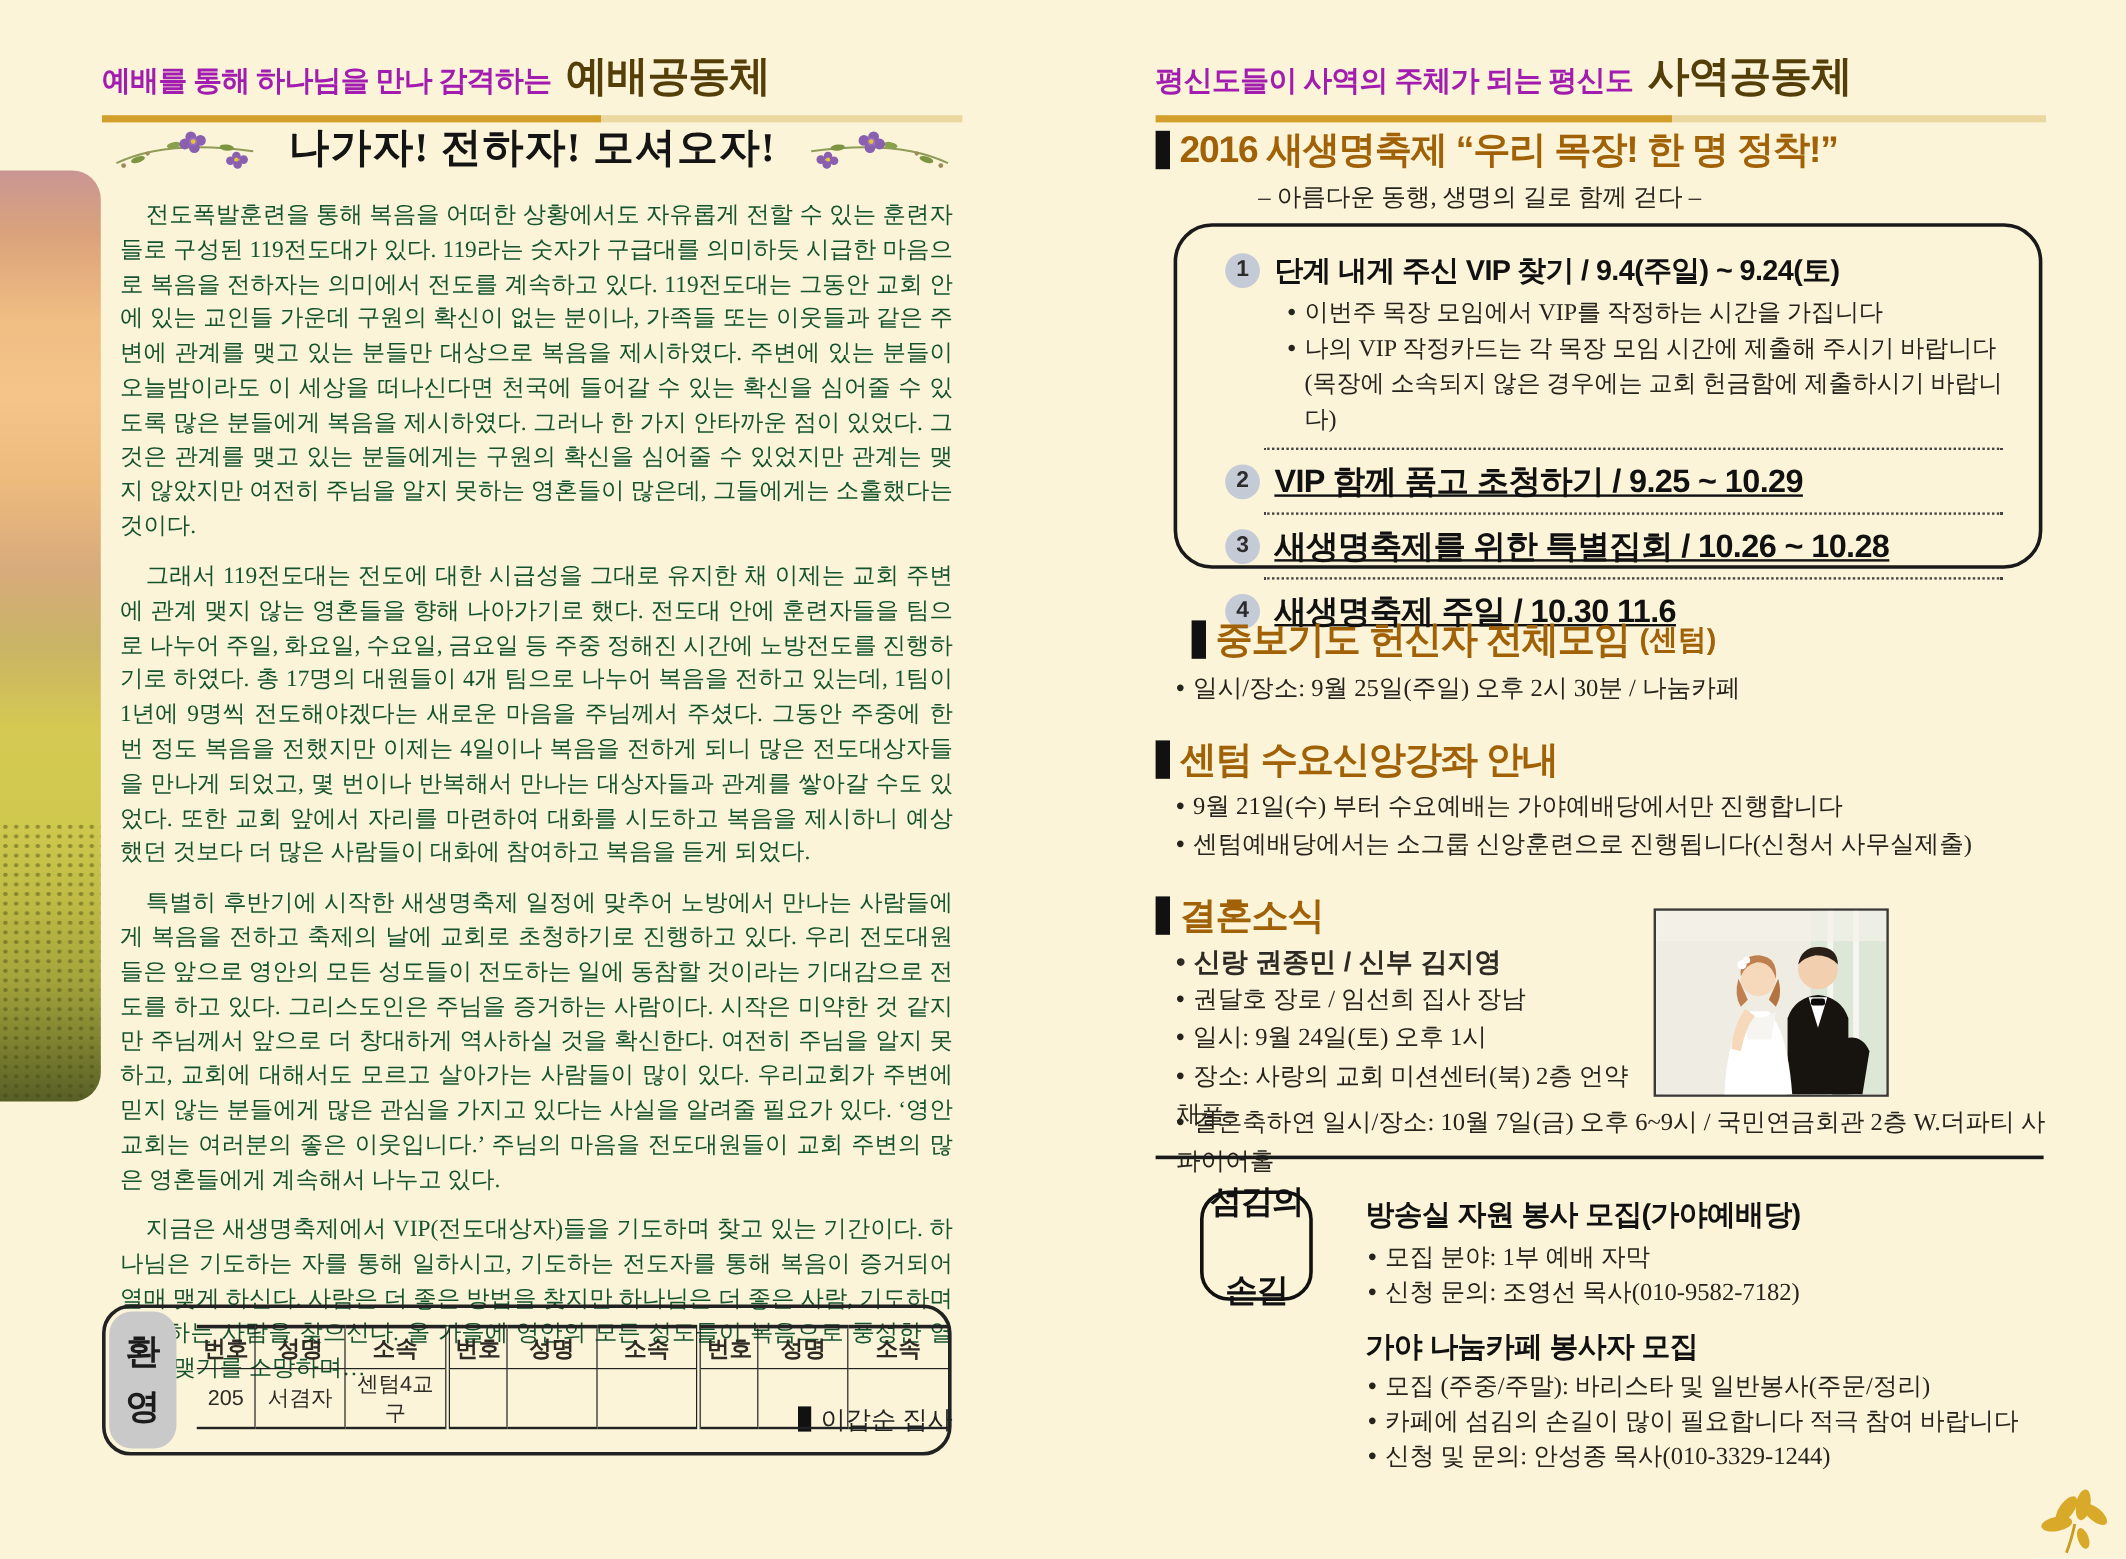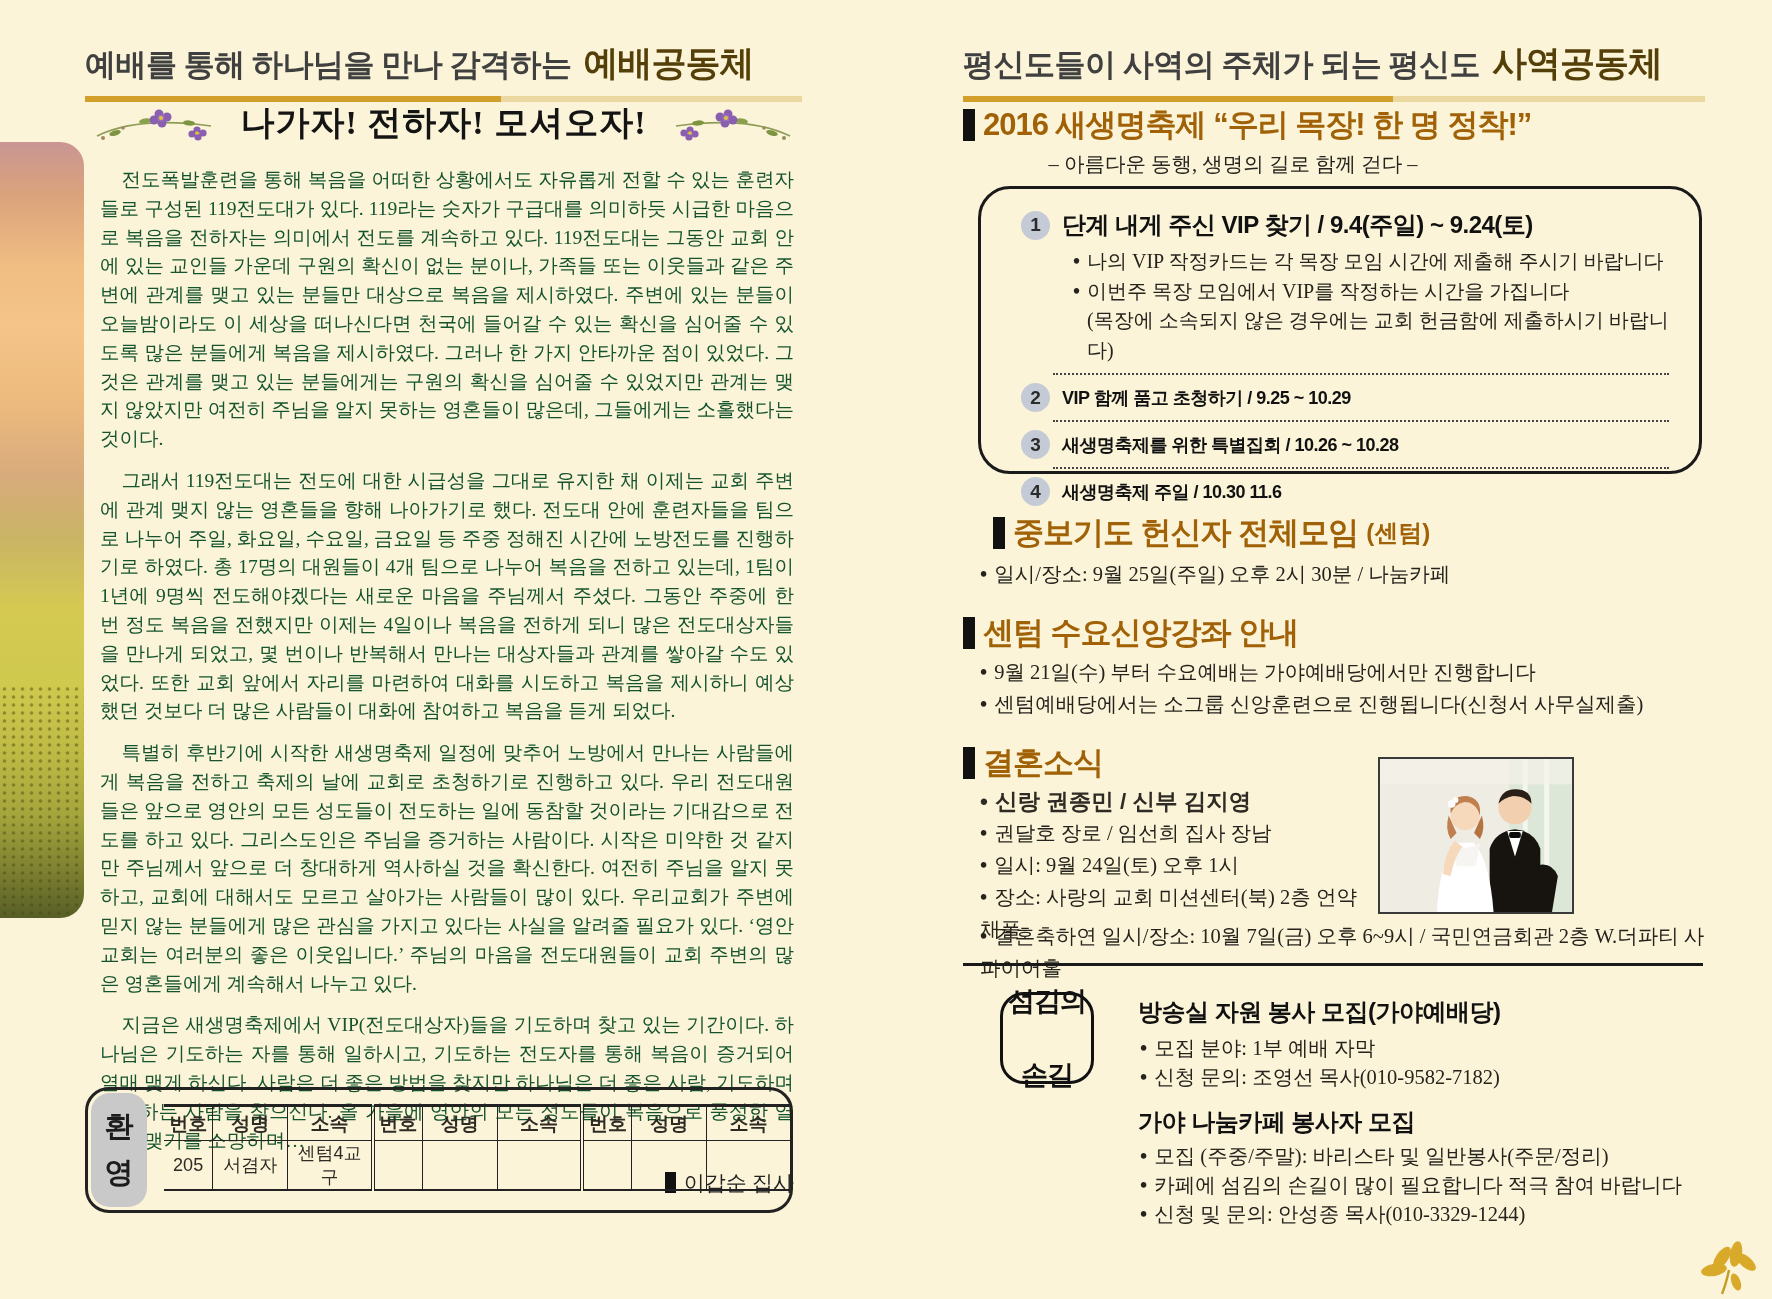--- a/index.html
+++ b/index.html
@@ -23,21 +23,21 @@
   .photo-strip .speckle{
     position:absolute;left:0;right:0;bottom:0;height:30%;
     border-radius:0 0 24px 0;
     background-image:radial-gradient(rgba(70,70,15,.45) 1.5px,transparent 2.2px);
     background-size:9px 8px;
   }
   
   .col-header{position:absolute;}
   .col-header .hline{height:6px;margin-top:9px;
     background:linear-gradient(90deg,#d2a02a 0,#d2a02a 58%,#ead8a0 58%,#ead8a0 100%);}
-  .hdr-prefix{font-size:31px;font-weight:bold;color:#404040;letter-spacing:-0.5px;}
+  .hdr-prefix{font-size:24px;font-weight:bold;color:#a21caf;letter-spacing:-0.5px;}
   .hdr-em{font-size:35px;font-weight:bold;color:#553f08;margin-left:8px;letter-spacing:-1px;}
   
   .l-titlebar{position:absolute;left:85px;top:96px;width:717px;height:52px;}
   .page-title{position:absolute;left:0;right:0;top:4px;text-align:center;
     font-size:34px;font-weight:bold;color:#141414;letter-spacing:1px;}
   .sprig{position:absolute;top:8px;}
   .sprig.leftside{left:8px;}
   .sprig.rightside{right:8px;transform:scaleX(-1);}
   .l-body{position:absolute;left:100px;top:166px;width:694px;}
   .l-body p{margin:0 0 13px 0;font-size:19.5px;line-height:28.8px;
@@ -78,21 +78,21 @@
   .fest-box{position:absolute;left:978px;top:186px;width:724px;height:288px;
     border:3px solid #1a1a1a;border-radius:32px;box-sizing:border-box;
     padding:16px 30px 0 26px;}
   .step-head{display:flex;align-items:center;margin:4px 0 6px 0;}
   .step-num{flex:0 0 auto;width:29px;height:29px;border-radius:50%;background:#c5cbd6;
     display:flex;align-items:center;justify-content:center;
     font-family:"Liberation Sans",sans-serif;font-weight:bold;font-size:19px;color:#2c2c2c;
     margin:0 12px 0 14px;}
   .step-title{font-family:"Liberation Sans",sans-serif;font-weight:bold;
     font-size:24px;color:#111;letter-spacing:-0.5px;}
-  .step-title.small{font-size:18px;}
+  .step-title.small{font-size:27px;text-decoration:underline;}
   .step-bullets{margin:2px 0 6px 66px;}
   .b-line{font-size:20px;line-height:29.5px;color:#26231d;}
   .b-line::before{content:"•";font-weight:bold;margin-right:7px;}
   .b-note{font-size:20px;line-height:29.5px;color:#26231d;margin-left:14px;}
   .dotline{border-top:2.5px dotted #444;margin:8px 0 8px 46px;}
   .sec-bullets{position:absolute;}
   .sec-bullets .b-line{font-size:20.5px;line-height:32px;}
   .b-lead{font-family:"Liberation Sans",sans-serif;font-weight:bold;font-size:22.5px;}
   .b-lead::before{content:"•";margin-right:7px;}
   .wedding-photo{position:absolute;left:1378px;top:757px;width:196px;height:157px;
@@ -235,22 +235,22 @@
   </div>
   <div class="fest-sub">– 아름다운 동행, 생명의 길로 함께 걷다 –</div>
 
   <div class="fest-box">
     <div class="step">
       <div class="step-head">
         <span class="step-num">1</span>
         <span class="step-title">단계 내게 주신 VIP 찾기 / 9.4(주일) ~ 9.24(토)</span>
       </div>
       <div class="step-bullets">
+        <div class="b-line">이번주 목장 모임에서 VIP를 작정하는 시간을 가집니다</div>
         <div class="b-line">나의 VIP 작정카드는 각 목장 모임 시간에 제출해 주시기 바랍니다</div>
-        <div class="b-line">이번주 목장 모임에서 VIP를 작정하는 시간을 가집니다</div>
         <div class="b-note">(목장에 소속되지 않은 경우에는 교회 헌금함에 제출하시기 바랍니다)</div>
       </div>
     </div>
     <div class="dotline"></div>
     <div class="step-head">
       <span class="step-num">2</span>
       <span class="step-title small">VIP 함께 품고 초청하기 / 9.25 ~ 10.29</span>
     </div>
     <div class="dotline"></div>
     <div class="step-head">

